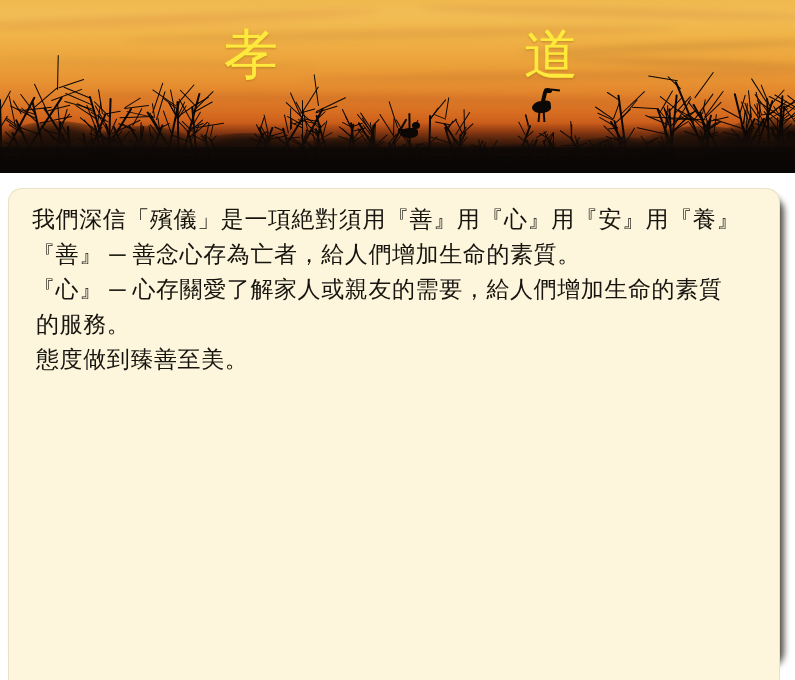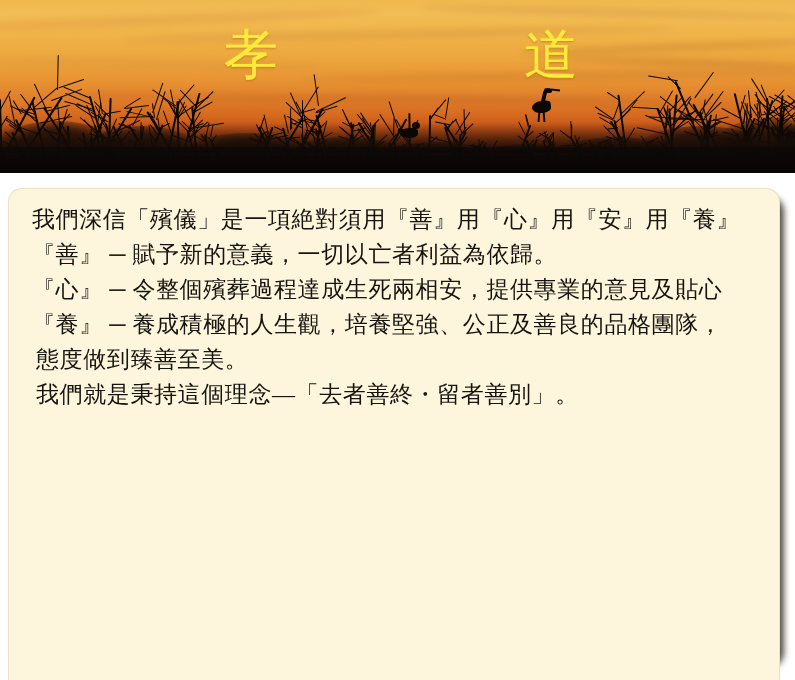--- a/index.html
+++ b/index.html
@@ -845,21 +845,20 @@
     </div>
 
     <div class="title-char title-xiao">孝</div>
     <div class="title-char title-dao">道</div>
   </div>
 
   <div class="card-shadow"></div>
   <div class="card">
     <div class="card-inner" id="card-lines">
         <div class="line">我們深信「殯儀」是一項絶對須用『善』用『心』用『安』用『養』</div>
-        <div class="line">『善』 ─ 賦予新的意義，一切以亡者利益為依歸。</div>
-        <div class="line">『心』 ─ 令整個殯葬過程達成生死兩相安，提供專業的意見及貼心</div>
-        <div class="line">『養』 ─ 養成積極的人生觀，培養堅強、公正及善良的品格團隊，</div>
+        <div class="line">『善』 ─ 善念心存為亡者，給人們增加生命的素質。</div>
+        <div class="line">『心』 ─ 心存關愛了解家人或親友的需要，給人們增加生命的素質</div>
+        <div class="line indent">的服務。</div>
         <div class="line indent">態度做到臻善至美。</div>
-        <div class="line indent">我們就是秉持這個理念—「去者善終・留者善別」。</div>
       </div>
   </div>
 
 </div>
 
 </body></html>

